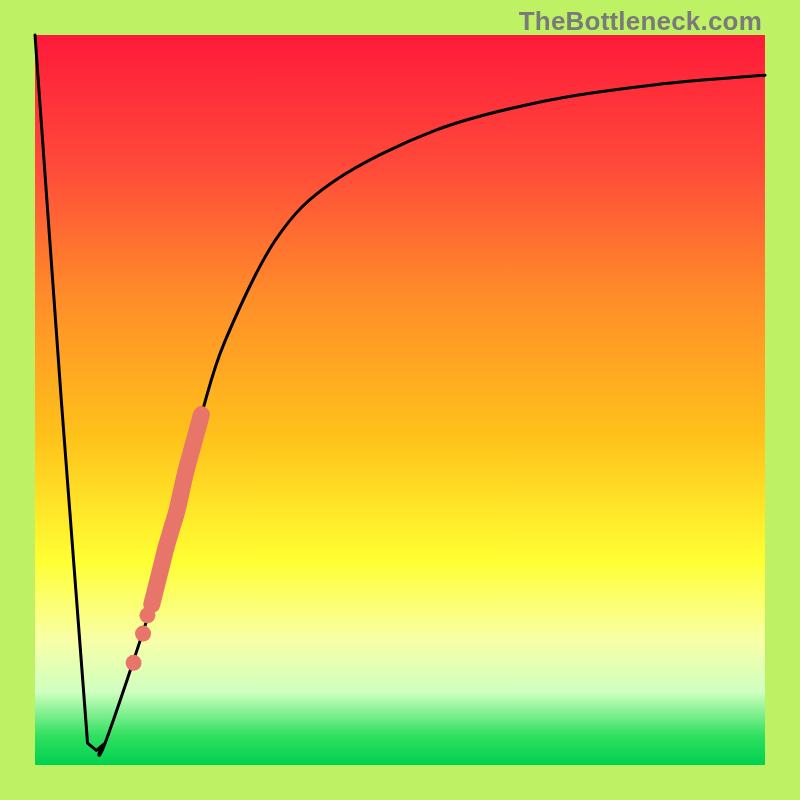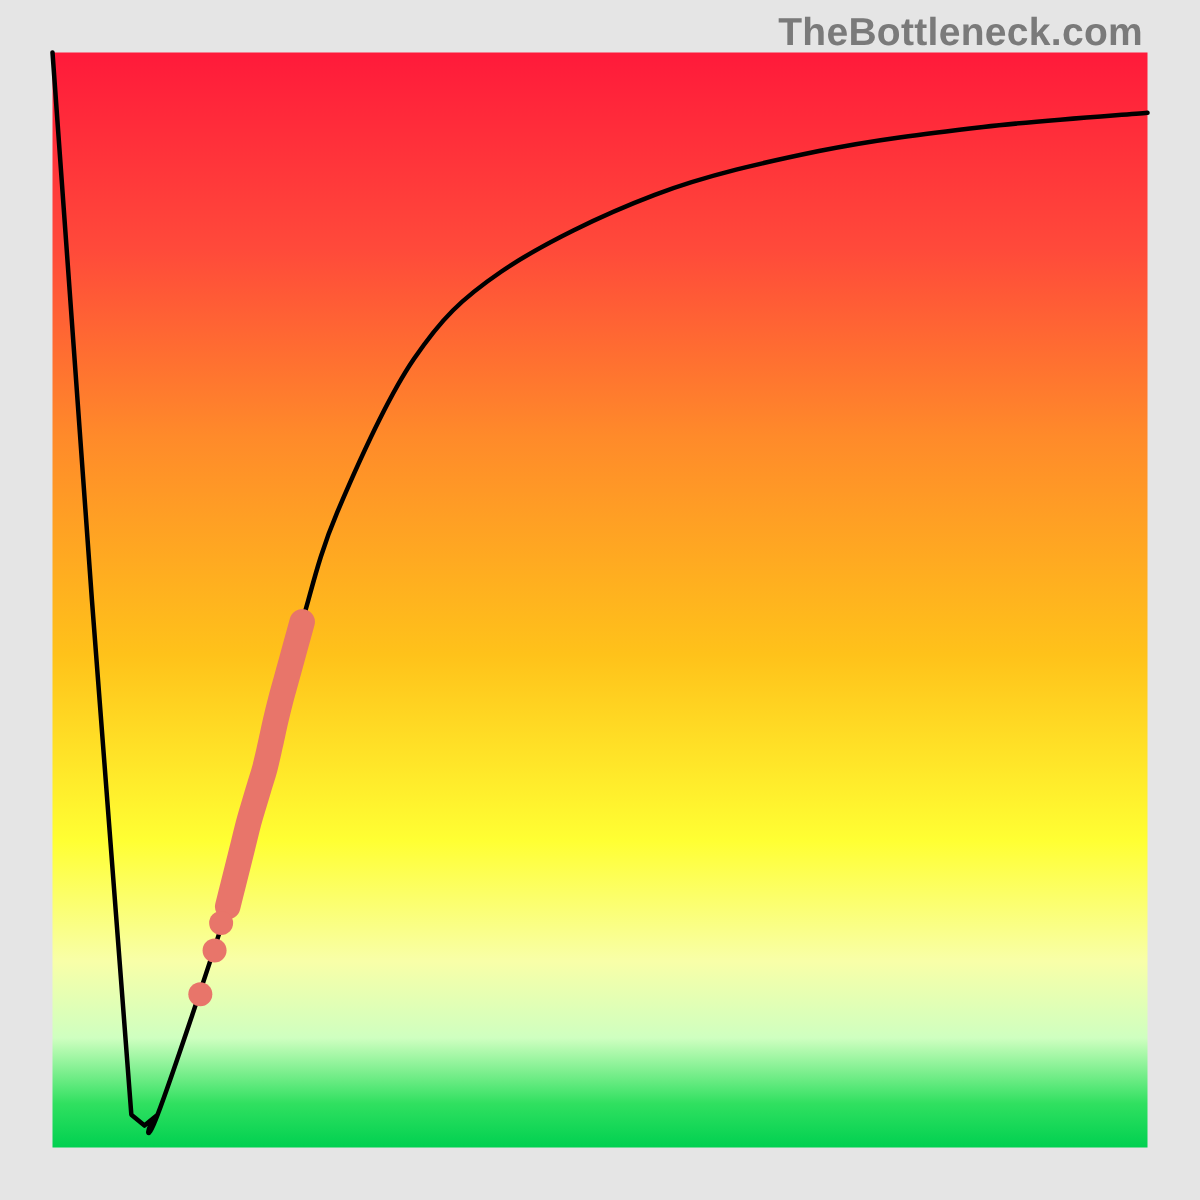--- a/index.html
+++ b/index.html
@@ -7,21 +7,21 @@
     padding: 0;
     width: 800px;
     height: 800px;
     background: #000;
     overflow: hidden;
   }
   .frame {
     position: relative;
     width: 800px;
     height: 800px;
-    background: #e5e5e5;
+    background: #bef264;
   }
   .plot-area {
     position: absolute;
     left: 35px;
     top: 35px;
     width: 730px;
     height: 730px;
     background: linear-gradient(to bottom,
       #ff1a3a 0%,
       #ff4a3a 18%,

